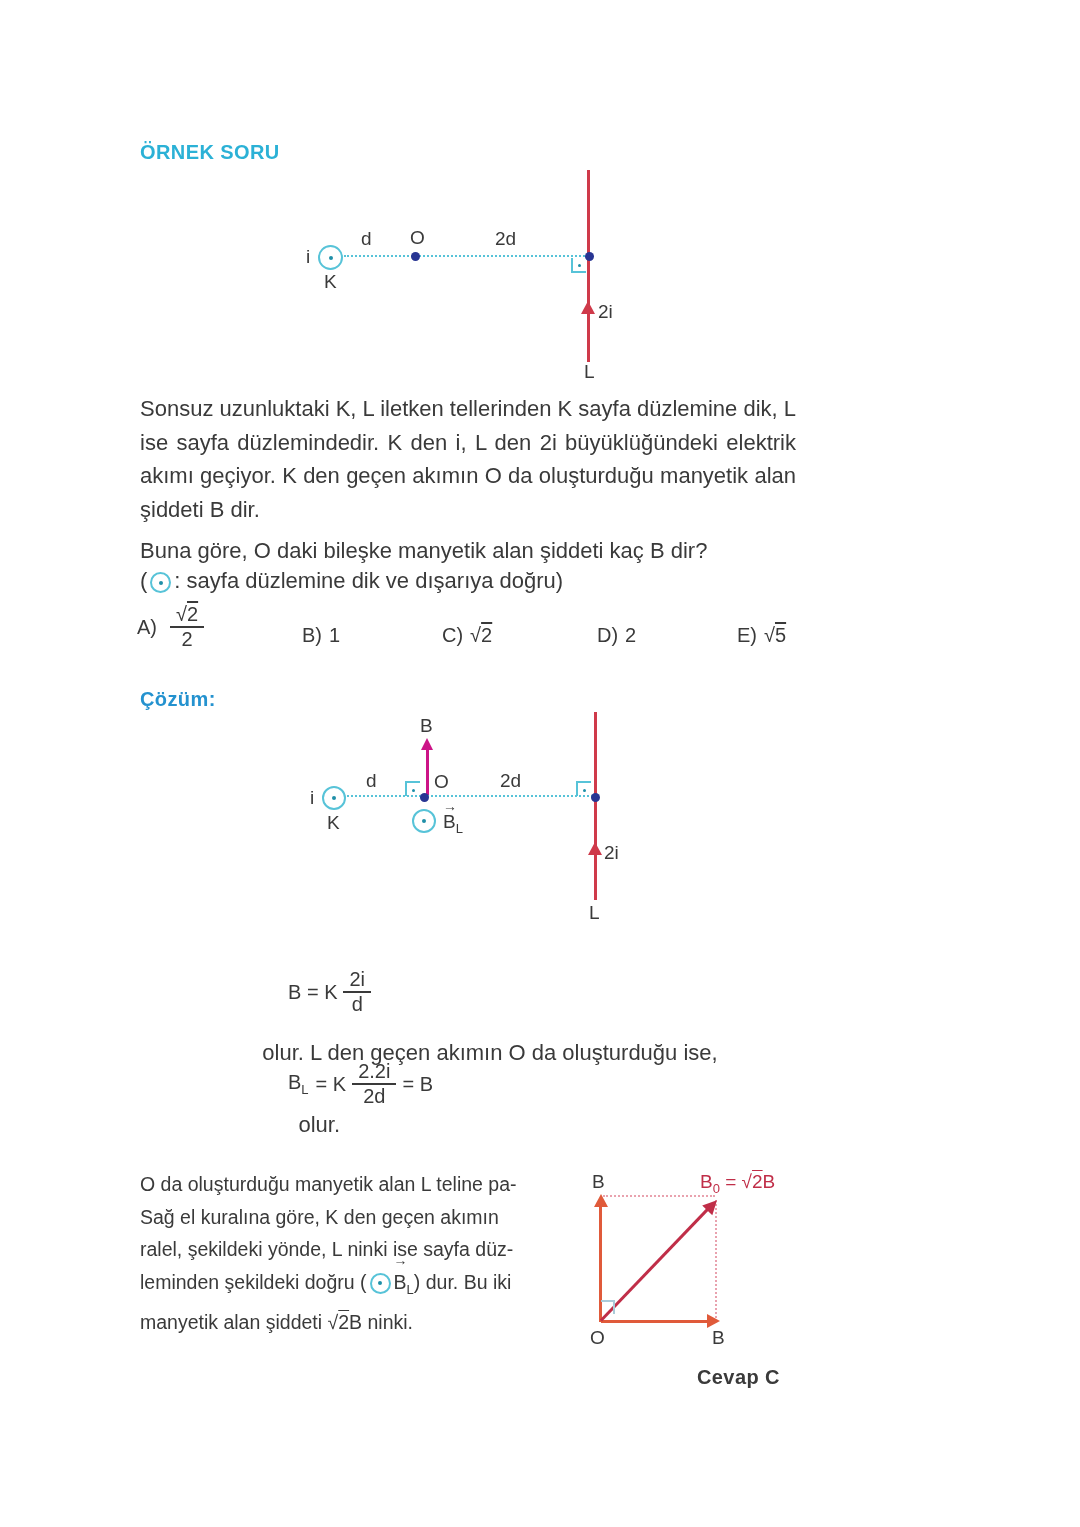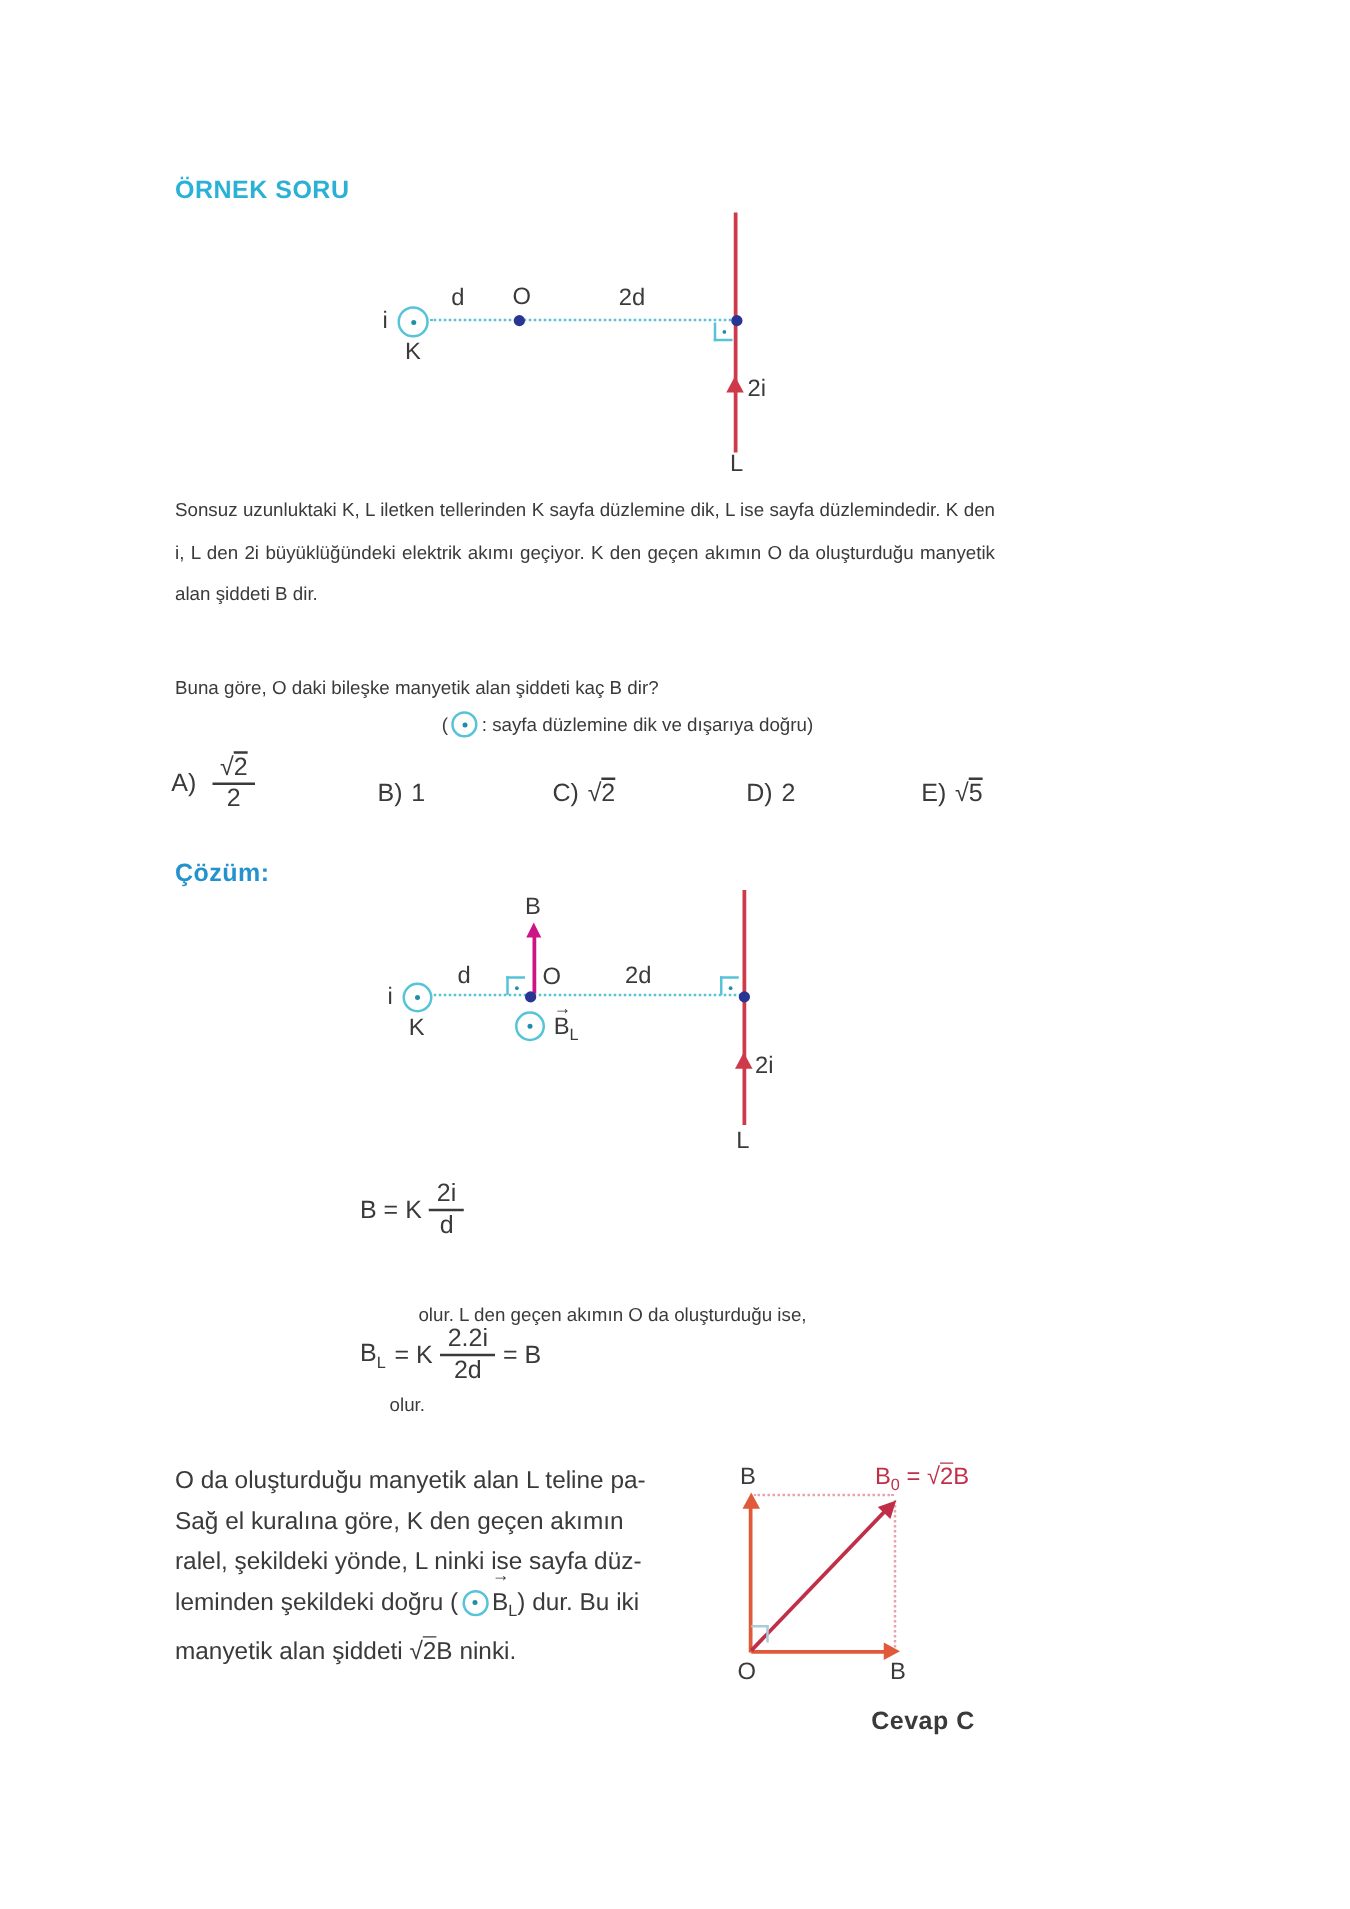--- a/index.html
+++ b/index.html
@@ -2,21 +2,21 @@
 <html><head>
 <meta charset="utf-8">
 <style>
   body{margin:0;background:#888}
   .page{position:relative;width:1080px;height:1527px;background:#ffffff;
         font-family:"Liberation Sans",sans-serif;color:#3a3a3a;overflow:hidden;margin:0 auto}
 
   .lbl{position:absolute;font-size:19px;line-height:1.1;color:#3a3a3a;white-space:nowrap}
   .heading{position:absolute;font-size:20px;font-weight:bold;letter-spacing:.4px;white-space:nowrap}
 
-  .body-text{position:absolute;font-size:15px;line-height:33.5px;text-align:justify}
+  .body-text{position:absolute;font-size:22px;line-height:33.5px;text-align:justify}
   .bold{font-weight:normal}
   sub{font-size:13px}
 
   
   .frac{display:inline-flex;flex-direction:column;text-align:center;vertical-align:middle;margin:0 6px}
   .frac .num{border-bottom:2px solid #3a3a3a;padding:0 6px}
   .frac .den{padding:0 6px}
   .formula{position:absolute;display:flex;align-items:center;font-size:20px;white-space:nowrap}
 
   
@@ -85,21 +85,21 @@
 
     <div class="ah-up-red" style="left:581px;top:301px"></div>
     <div class="lbl" style="left:598px;top:302px">2i</div>
     <div class="lbl" style="left:584px;top:362px">L</div>
   </div>
 
   <div class="body-text" style="left:140px;top:392px;width:656px">Sonsuz uzunluktaki K, L iletken tellerinden K sayfa düzlemine dik, L ise sayfa düzlemindedir. K den i, L den 2i büyüklüğündeki elektrik akımı geçiyor. K den geçen akımın O da oluşturduğu manyetik alan şiddeti B dir.</div>
 
   <div class="body-text bold" style="left:140px;top:534px;width:700px;text-align:left">Buna göre, O daki bileşke manyetik alan şiddeti kaç B dir?</div>
 
-  <div class="body-text" style="left:152px;top:564px;width:700px;text-align:center">
+  <div class="body-text" style="left:140px;top:564px;width:700px;text-align:left">
     <span>(</span><span class="cdot-inline"></span><span>: sayfa düzlemine dik ve dışarıya doğru)</span>
   </div>
 
   <div class="choice" style="left:137px;top:603px">
     <span>A)</span>
     <span class="frac">
       <span class="num"><span>√</span><span class="rad">2</span></span>
       <span class="den">2</span>
     </span>
   </div>
@@ -146,21 +146,21 @@
     <div class="lbl" style="left:500px;top:771px">2d</div>
     <div class="ra ra-lt" style="left:576px;top:781px"></div>
     <div class="ndot" style="left:591px;top:793px"></div>
 
     <div class="ah-up-red" style="left:588px;top:842px"></div>
     <div class="lbl" style="left:604px;top:843px">2i</div>
     <div class="lbl" style="left:589px;top:903px">L</div>
   </div>
 
 
-  <div class="formula" style="left:288px;top:944px">
+  <div class="formula" style="left:288px;top:968px">
     <span>B = K</span>
     <span class="frac">
       <span class="num">2i</span>
       <span class="den">d</span>
     </span>
   </div>
 
   <div class="body-text" style="left:140px;top:1036px;width:700px;text-align:center">olur. L den geçen akımın O da oluşturduğu ise,</div>
 
   <div class="formula" style="left:288px;top:1060px">

